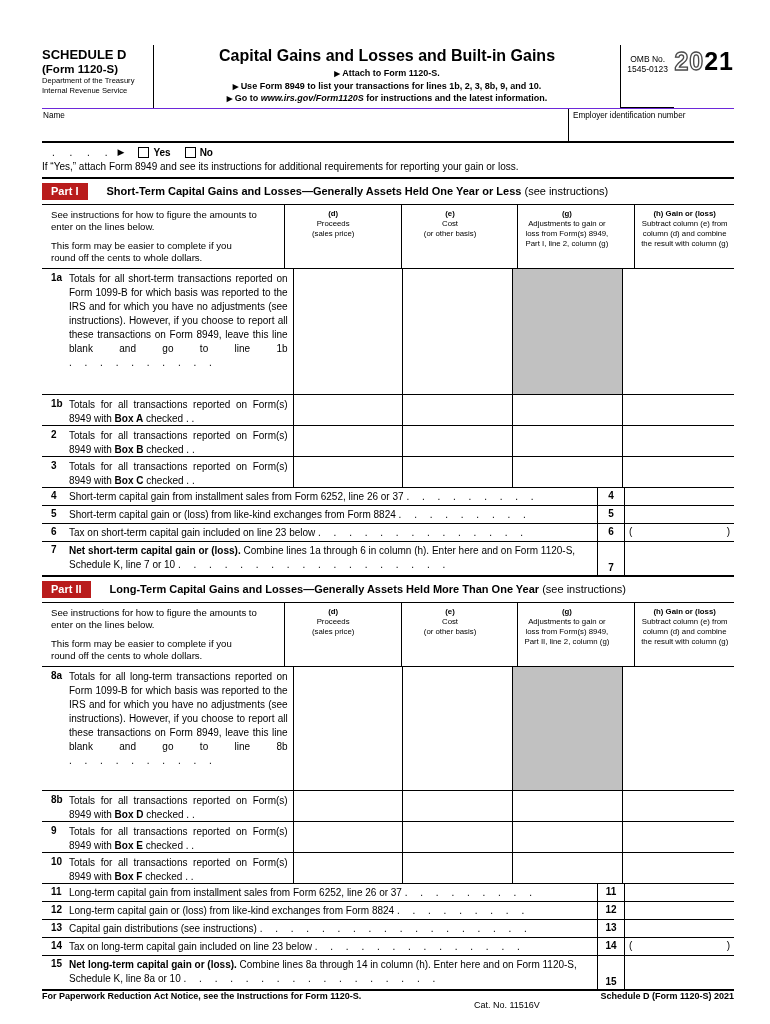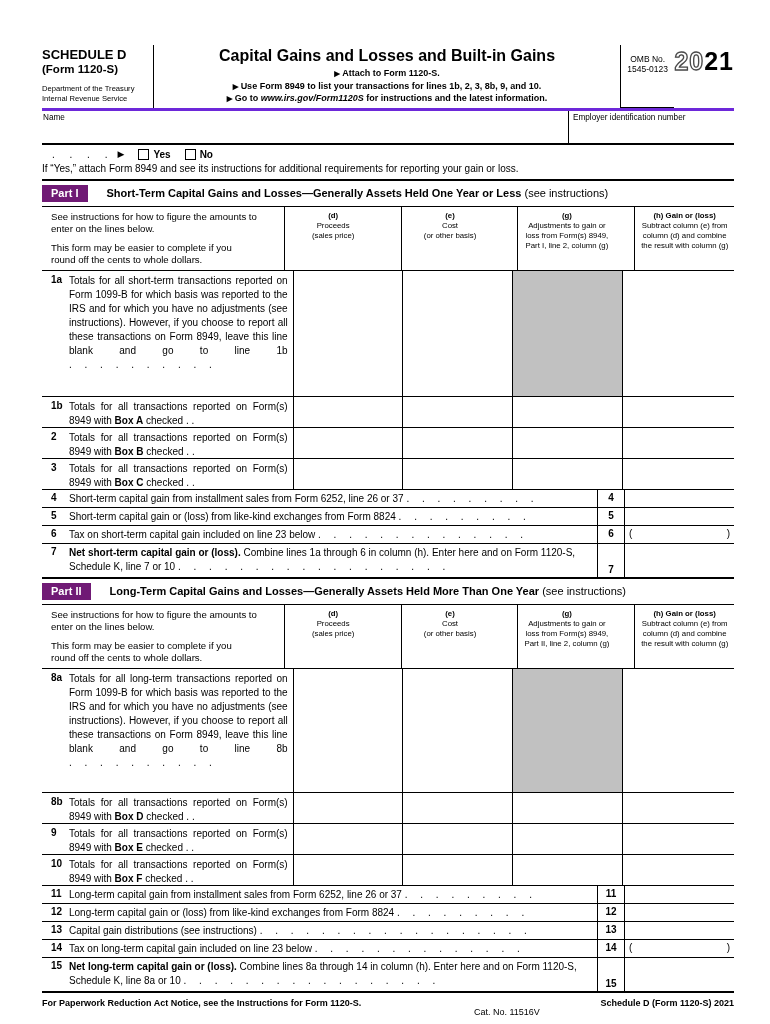--- a/index.html
+++ b/index.html
@@ -4,25 +4,25 @@
 <style>
   * { box-sizing: border-box; margin: 0; padding: 0; }
   body { background: #fff; }
   .page {
     position: relative; width: 770px; height: 1024px; background: #fff;
     color: #000; font-family: "Liberation Sans", sans-serif; overflow: hidden;
   }
   .form { position: absolute; left: 42px; top: 45px; width: 692px; }
 
   
-  .hdr { display: flex; border-bottom: 3px solid #6d28d9; gap: 26px; }
+  .hdr { display: flex; border-bottom: 1px solid #6d28d9; gap: 26px; }
   .hdr-left { width: 112px; border-right: 1px solid #000; padding: 3px 4px 4px 0; }
   .sched { font-size: 13px; font-weight: bold; line-height: 1.15; }
   .frm { font-size: 11.5px; font-weight: bold; line-height: 1.15; }
-  .dept { font-size: 7.6px; line-height: 1.25; margin-top: 8px; }
+  .dept { font-size: 7.6px; line-height: 1.25; margin-top: 0; }
   .hdr-center { flex: 1; text-align: center; padding: 2px 6px 3px; }
   .hdr-title { font-size: 16px; font-weight: bold; margin-bottom: 2px; }
   .hdr-bullet { font-size: 9px; font-weight: bold; line-height: 1.4; }
   .hdr-bullet .arr { font-size: 7.5px; }
   .hdr-right { width: 114px; border-left: 1px solid #000; display: flex; flex-direction: row; }
   .omb { border-bottom: 1px solid #000; font-size: 8.5px; text-align: center; padding: 9px 0 7px; }
   .year { text-align: center; font-size: 25px; font-weight: bold; padding-top: 2px; letter-spacing: 1px; }
   .year-outline { color: #fff; -webkit-text-stroke: 1.3px #4a4a4a; text-shadow: 0 0 1px #4a4a4a; }
 
   
@@ -34,21 +34,21 @@
   .question { border-bottom: 2.5px solid #000; padding: 4px 0 5px; font-size: 10px; }
   .q1 { display: flex; align-items: center; white-space: nowrap; }
   .q-leaders { letter-spacing: 6px; margin: 0 4px 0 10px; }
   .q-arrow { font-size: 9px; margin-right: 14px; }
   .cb { width: 11px; height: 11px; border: 1.2px solid #000; display: inline-block; margin-right: 4px; background: #fff; }
   .cb-label { font-weight: bold; margin-right: 14px; }
   .q2 { margin-top: 3px; }
 
   
   .partbar { display: flex; align-items: center; padding: 4px 0 4px; }
-  .partlabel { background: #701a75; color: #fff; font-weight: bold; font-size: 11px; padding: 2px 9px 3px; }
+  .partlabel { background: #b91c1c; color: #fff; font-weight: bold; font-size: 11px; padding: 2px 9px 3px; }
   .parttitle { font-weight: bold; font-size: 11px; margin-left: 19px; }
   .partnote { font-weight: normal; }
 
   
   .tbl { border-top: 1.5px solid #000; border-bottom: 2.5px solid #000; }
   .thead { display: flex; border-bottom: 1px solid #000; height: 64px; gap: 19px; }
   .c-desc { width: 251px; padding: 4px 6px 0 9px; font-size: 9.6px; line-height: 1.3; }
   .c-desc p + p { margin-top: 6px; }
   .c-amt { width: 110px; border-left: 1px solid #000; text-align: center; font-size: 7.8px; line-height: 1.3; padding: 4px 4px 0; }
   .c-amt .ltr { font-weight: bold; }
@@ -69,21 +69,21 @@
   .s-text { flex: 1; padding-right: 3px; line-height: 1.4; }
   .s-leaders { letter-spacing: 5px; white-space: nowrap; }
   .s-num { width: 27px; border-left: 1px solid #000; text-align: center; font-weight: bold; padding-top: 2.5px; }
   .s-num.bottom { display: flex; align-items: flex-end; justify-content: center; padding-bottom: 2px; }
   .s-amt { width: 110px; border-left: 1px solid #000; display: flex; justify-content: space-between; align-items: flex-start; padding: 2px 4px 0; }
 
   .h1a { height: 126px; } .h8a { height: 124px; }
   .hsm { height: 31px; } .hln { height: 18px; } .h2l { height: 33px; }
 
   
-  .footer { position: relative; display: flex; font-size: 9px; margin-top: 5px; }
+  .footer { position: relative; display: flex; font-size: 9px; }
   .f-left { font-weight: bold; }
   .f-cat { position: absolute; left: 432px; top: 9px; }
   .f-right { margin-left: auto; font-weight: bold; }
 </style>
 </head>
 <body>
 
 <div class="page">
   <div class="form">
 

